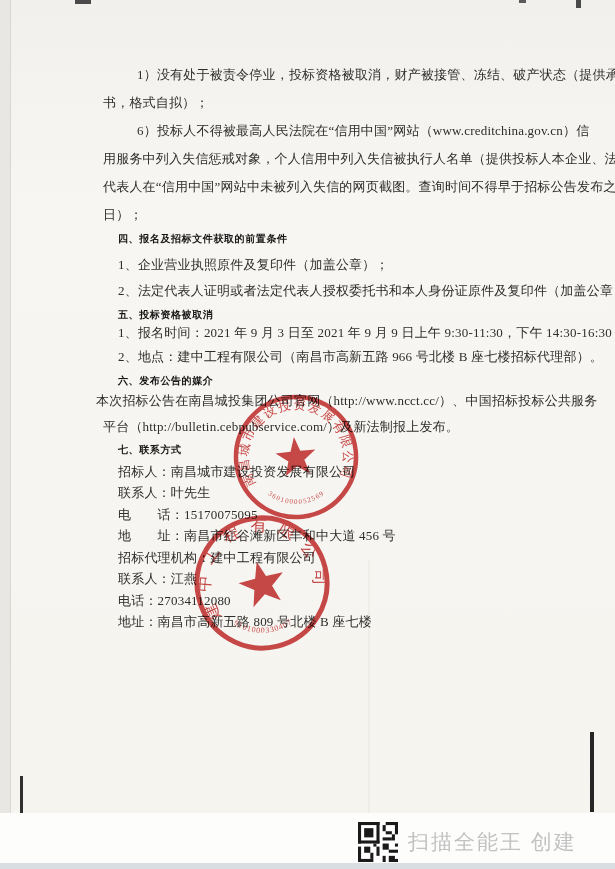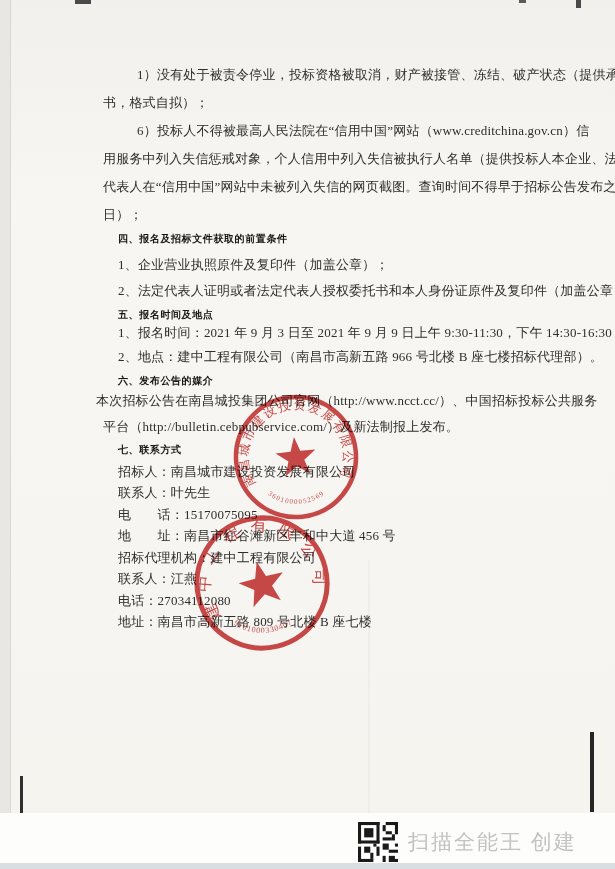--- a/index.html
+++ b/index.html
@@ -60,21 +60,21 @@
 <div class="line l-margin" style="top:90px">书，格式自拟）；</div>
 <div class="line l-ind" style="top:118px">6）投标人不得被最高人民法院在“信用中国”网站（www.creditchina.gov.cn）信</div>
 <div class="line l-margin" style="top:146px">用服务中列入失信惩戒对象，个人信用中列入失信被执行人名单（提供投标人本企业、法定</div>
 <div class="line l-margin" style="top:174px">代表人在“信用中国”网站中未被列入失信的网页截图。查询时间不得早于招标公告发布之</div>
 <div class="line l-margin" style="top:202px">日）；</div>
 
 <div class="line l-off bold" style="top:226px">四、报名及招标文件获取的前置条件</div>
 <div class="line l-off" style="top:252px">1、企业营业执照原件及复印件（加盖公章）；</div>
 <div class="line l-off" style="top:278px">2、法定代表人证明或者法定代表人授权委托书和本人身份证原件及复印件（加盖公章）。</div>
 
-<div class="line l-off bold" style="top:302px">五、报名时间及地点</div>
+<div class="line l-off bold" style="top:302px">五、投标资格被取消</div>
 <div class="line l-off" style="top:320px">1、报名时间：2021 年 9 月 3 日至  2021 年 9 月 9 日上午 9:30-11:30，下午 14:30-16:30；</div>
 <div class="line l-off" style="top:344px">2、地点：建中工程有限公司（南昌市高新五路 966 号北楼 B 座七楼招标代理部）。</div>
 
 <div class="line l-off bold" style="top:368px">六、发布公告的媒介</div>
 <div class="line l-p6" style="top:388px">本次招标公告在南昌城投集团公司官网（http://www.ncct.cc/）、中国招标投标公共服务</div>
 <div class="line l-margin" style="top:414px">平台（http://bulletin.cebpubservice.com/）及新法制报上发布。</div>
 
 <div class="line l-off bold" style="top:437px">七、联系方式</div>
 <div class="line l-off" style="top:459px">招标人：南昌城市建设投资发展有限公司</div>
 <div class="line l-off" style="top:480px">联系人：叶先生</div>

